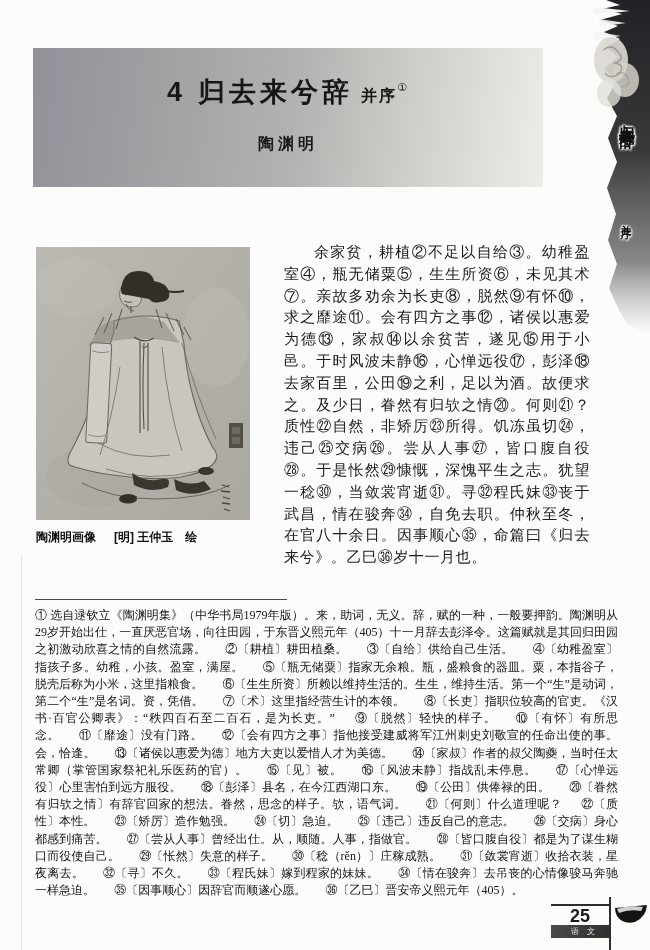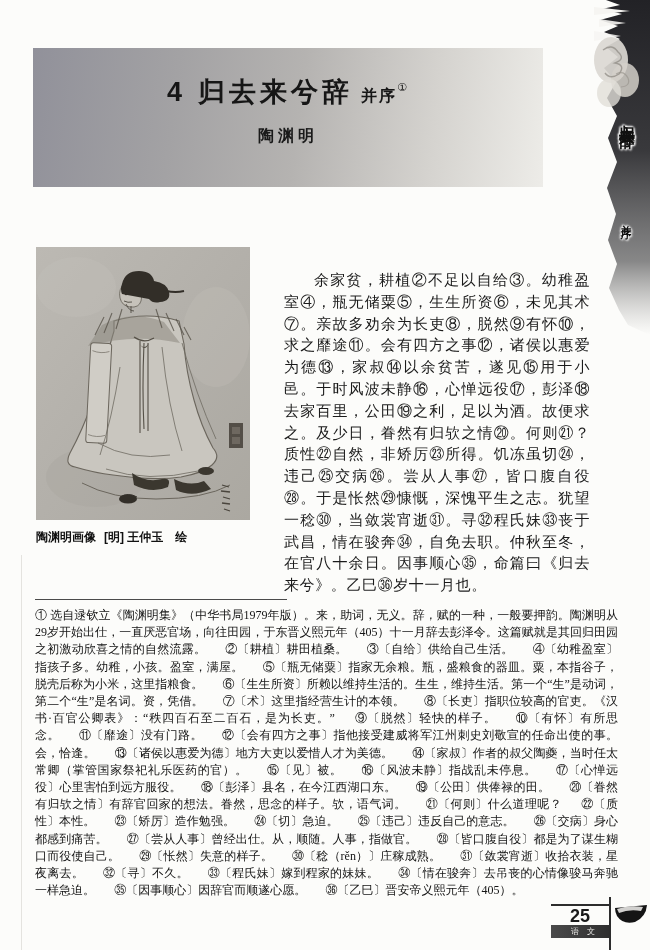--- a/index.html
+++ b/index.html
@@ -17,21 +17,21 @@
   .title-row{
     position:absolute;left:0;top:26px;width:100%;text-align:center;
     font-family:"Liberation Sans","DejaVu Sans",sans-serif;
     font-weight:bold;color:#161616;white-space:nowrap;
   }
   .lesson-number{font-size:27px;margin-right:16px;}
   .lesson-title{font-size:27px;letter-spacing:4px;}
   .lesson-subtitle{font-size:16px;margin-left:8px;letter-spacing:2px;}
   .note-ref{font-size:11px;vertical-align:10px;font-weight:normal;}
   .lesson-author{
-    position:absolute;left:0;top:78px;width:100%;text-align:center;
+    position:absolute;left:0;top:86px;width:100%;text-align:center;
     font-family:"Liberation Sans","DejaVu Sans",sans-serif;
     font-weight:bold;font-size:16px;letter-spacing:4px;color:#1a1a1a;
   }
   
   .edge-tab{position:absolute;right:0;top:0;width:56px;height:335px;}
   .edge-tab svg{display:block;}
   .edge-tab-title{
     position:absolute;top:112px;right:13px;
     writing-mode:vertical-rl;
     font-family:"Liberation Sans","DejaVu Sans",sans-serif;
@@ -44,27 +44,27 @@
     font-family:"Liberation Sans","DejaVu Sans",sans-serif;
     font-weight:bold;font-size:11px;letter-spacing:3px;color:#101010;
     text-shadow:0 0 2px #fff,0 0 3px #fff,1px 1px 2px #fff,-1px -1px 2px #fff;
   }
   
   .portrait-figure{position:absolute;left:36px;top:247px;width:214px;height:273px;}
   .figure-caption{
     position:absolute;left:36px;top:529px;width:260px;
     font-family:"Liberation Sans","DejaVu Sans",sans-serif;
     font-weight:bold;font-size:12px;color:#111;
-    display:flex;gap:8px;white-space:nowrap;
+    display:flex;gap:18px;white-space:nowrap;
   }
   
   .body-text{
     position:absolute;left:284px;top:242px;width:306px;
     font-size:15px;line-height:21.8px;letter-spacing:0.6px;
-    text-align:justify;text-indent:2em;color:#1b1b1b;margin-top:28px;
+    text-align:justify;text-indent:2em;color:#1b1b1b;
   }
   
   .footnote-divider{
     position:absolute;left:35px;top:599px;width:252px;height:0;
     border-top:1.2px solid #4a4a4a;
   }
   .footnotes{
     position:absolute;left:35px;top:607px;width:583px;
     font-size:12px;line-height:17.2px;text-align:justify;color:#141414;
   }

